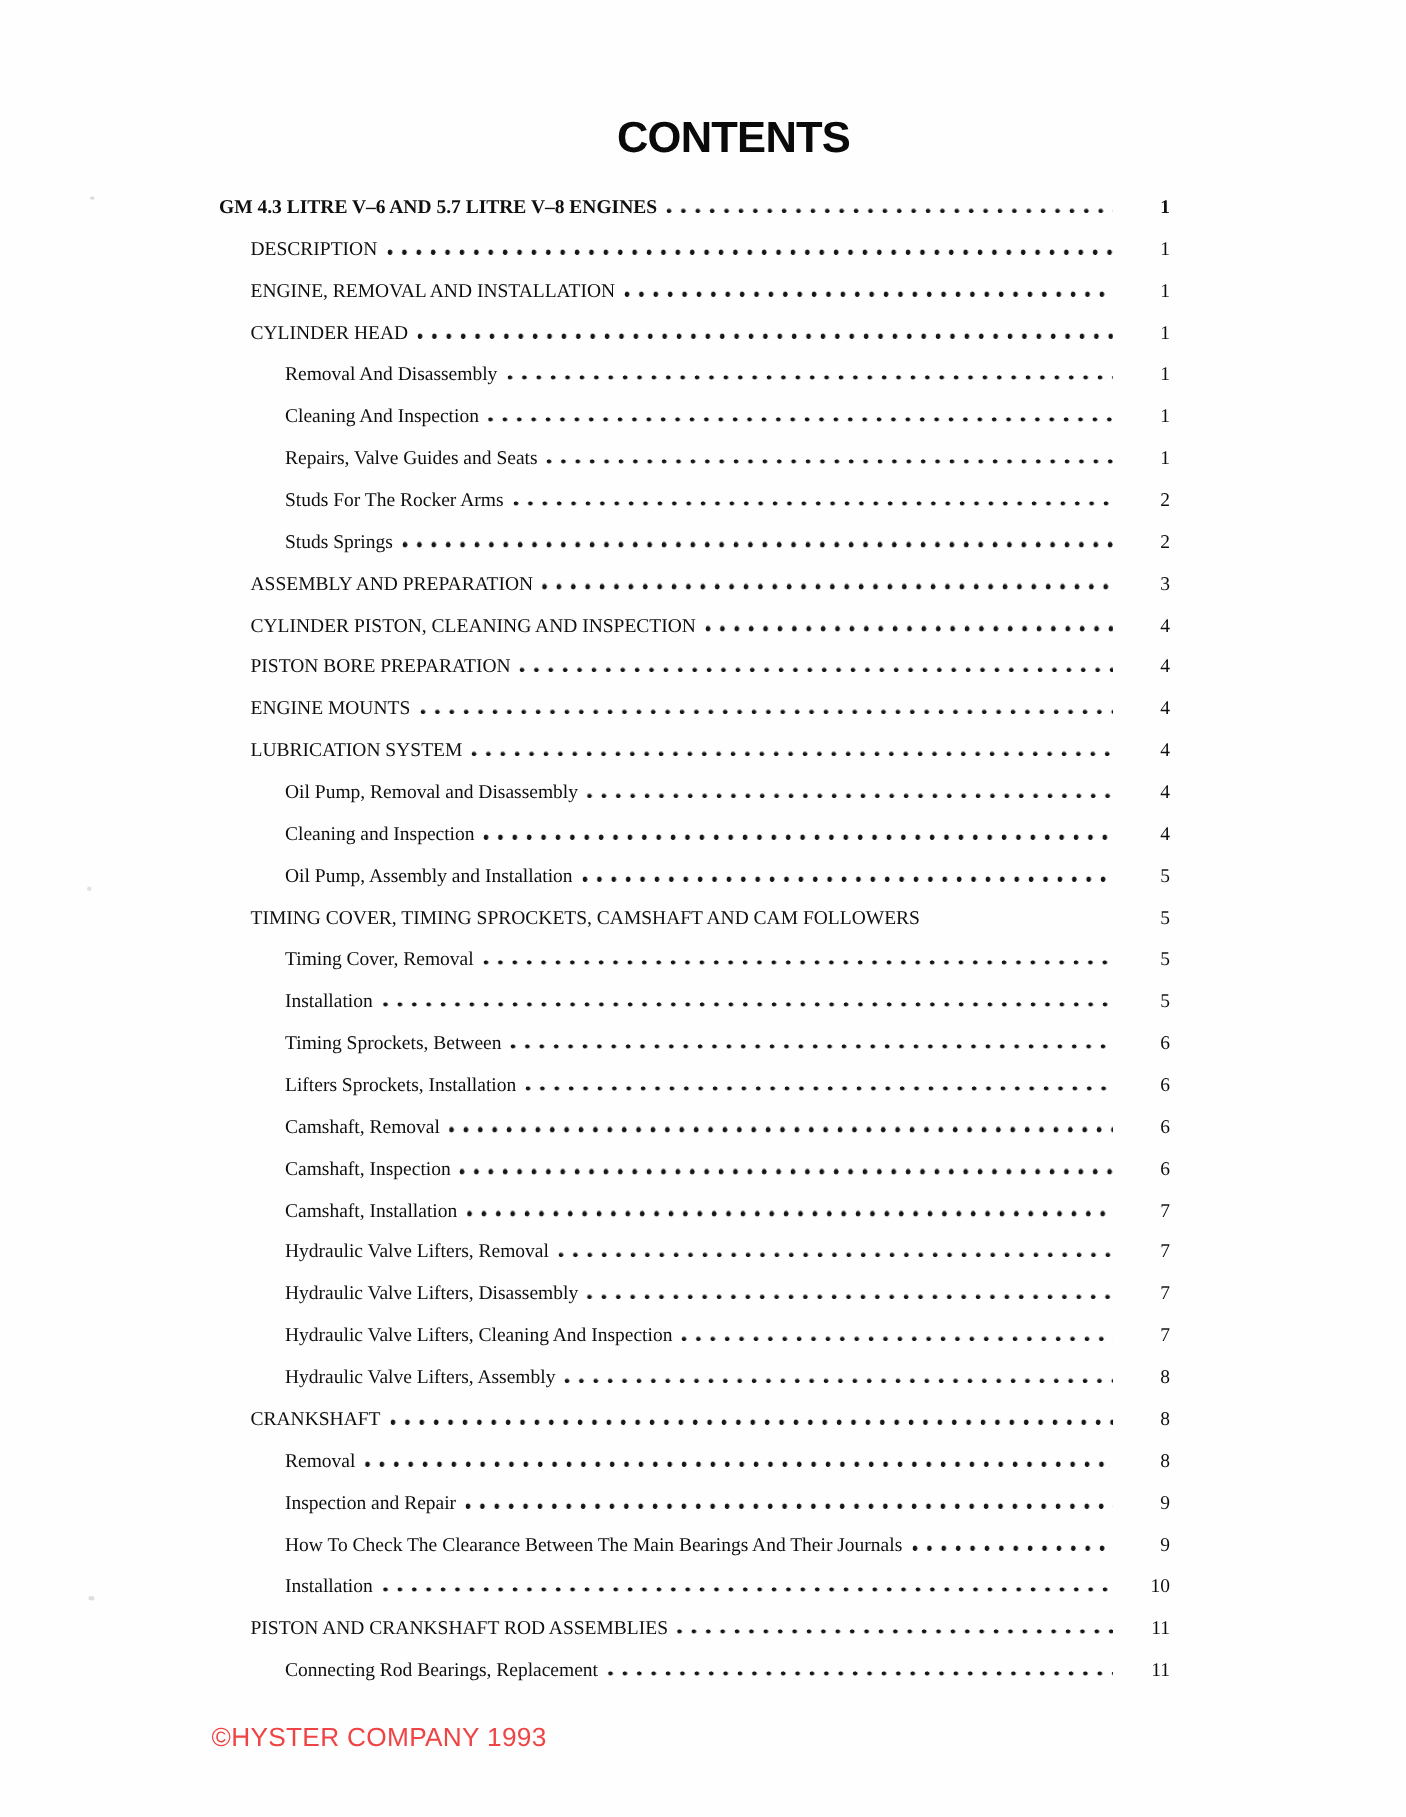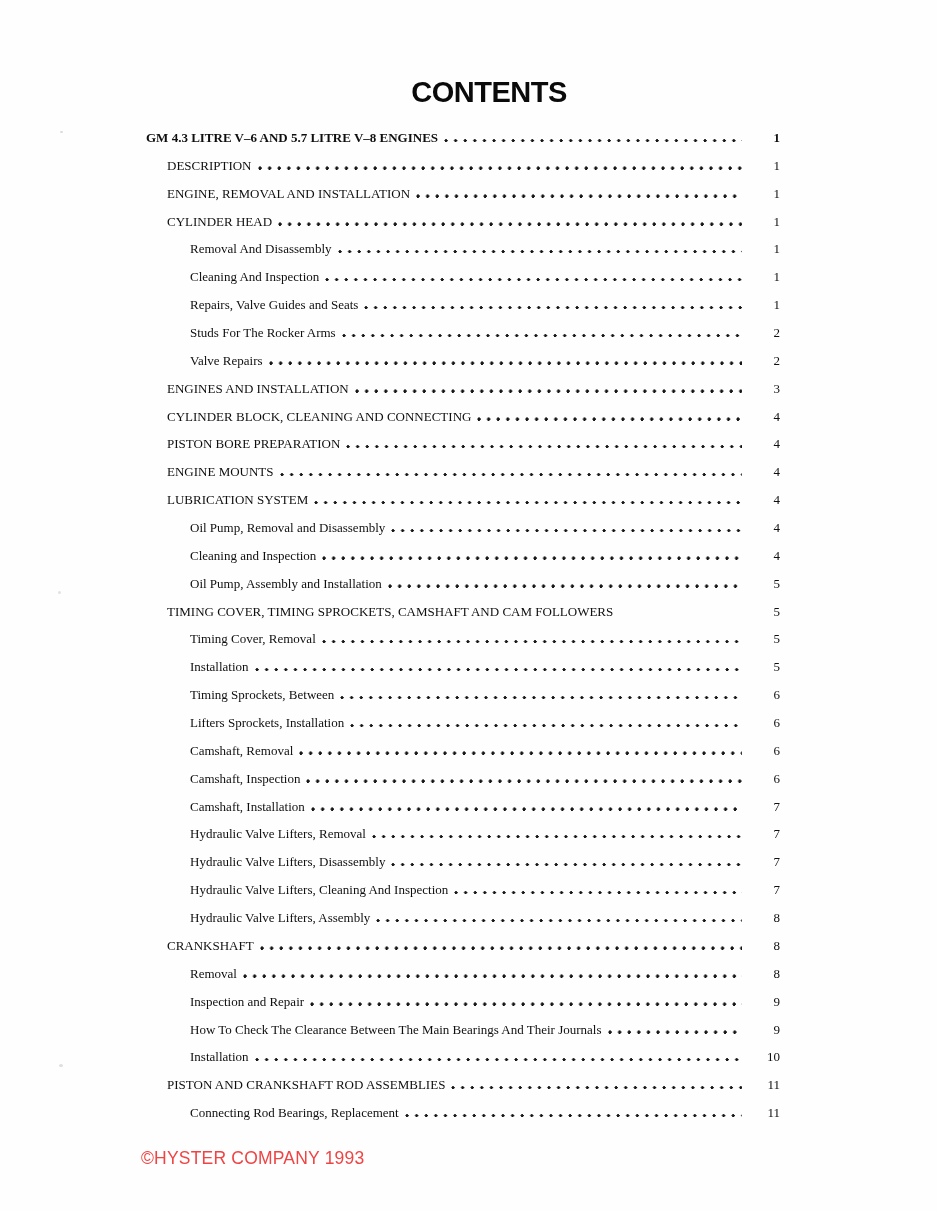--- a/index.html
+++ b/index.html
@@ -131,31 +131,31 @@
         <span class="toc-label">Repairs, Valve Guides and Seats</span>
         <span class="leader"></span>
         <span class="pagenum">1</span>
       </div>
       <div class="toc-row lvl2">
         <span class="toc-label">Studs For The Rocker Arms</span>
         <span class="leader"></span>
         <span class="pagenum">2</span>
       </div>
       <div class="toc-row lvl2">
-        <span class="toc-label">Valve Repairs</span>
+        <span class="toc-label">Studs Springs</span>
         <span class="leader"></span>
         <span class="pagenum">2</span>
       </div>
       <div class="toc-row lvl1">
-        <span class="toc-label">ENGINES AND INSTALLATION</span>
+        <span class="toc-label">ASSEMBLY AND PREPARATION</span>
         <span class="leader"></span>
         <span class="pagenum">3</span>
       </div>
       <div class="toc-row lvl1">
-        <span class="toc-label">CYLINDER BLOCK, CLEANING AND CONNECTING</span>
+        <span class="toc-label">CYLINDER PISTON, CLEANING AND INSPECTION</span>
         <span class="leader"></span>
         <span class="pagenum">4</span>
       </div>
       <div class="toc-row lvl1">
         <span class="toc-label">PISTON BORE PREPARATION</span>
         <span class="leader"></span>
         <span class="pagenum">4</span>
       </div>
       <div class="toc-row lvl1">
         <span class="toc-label">ENGINE MOUNTS</span>

